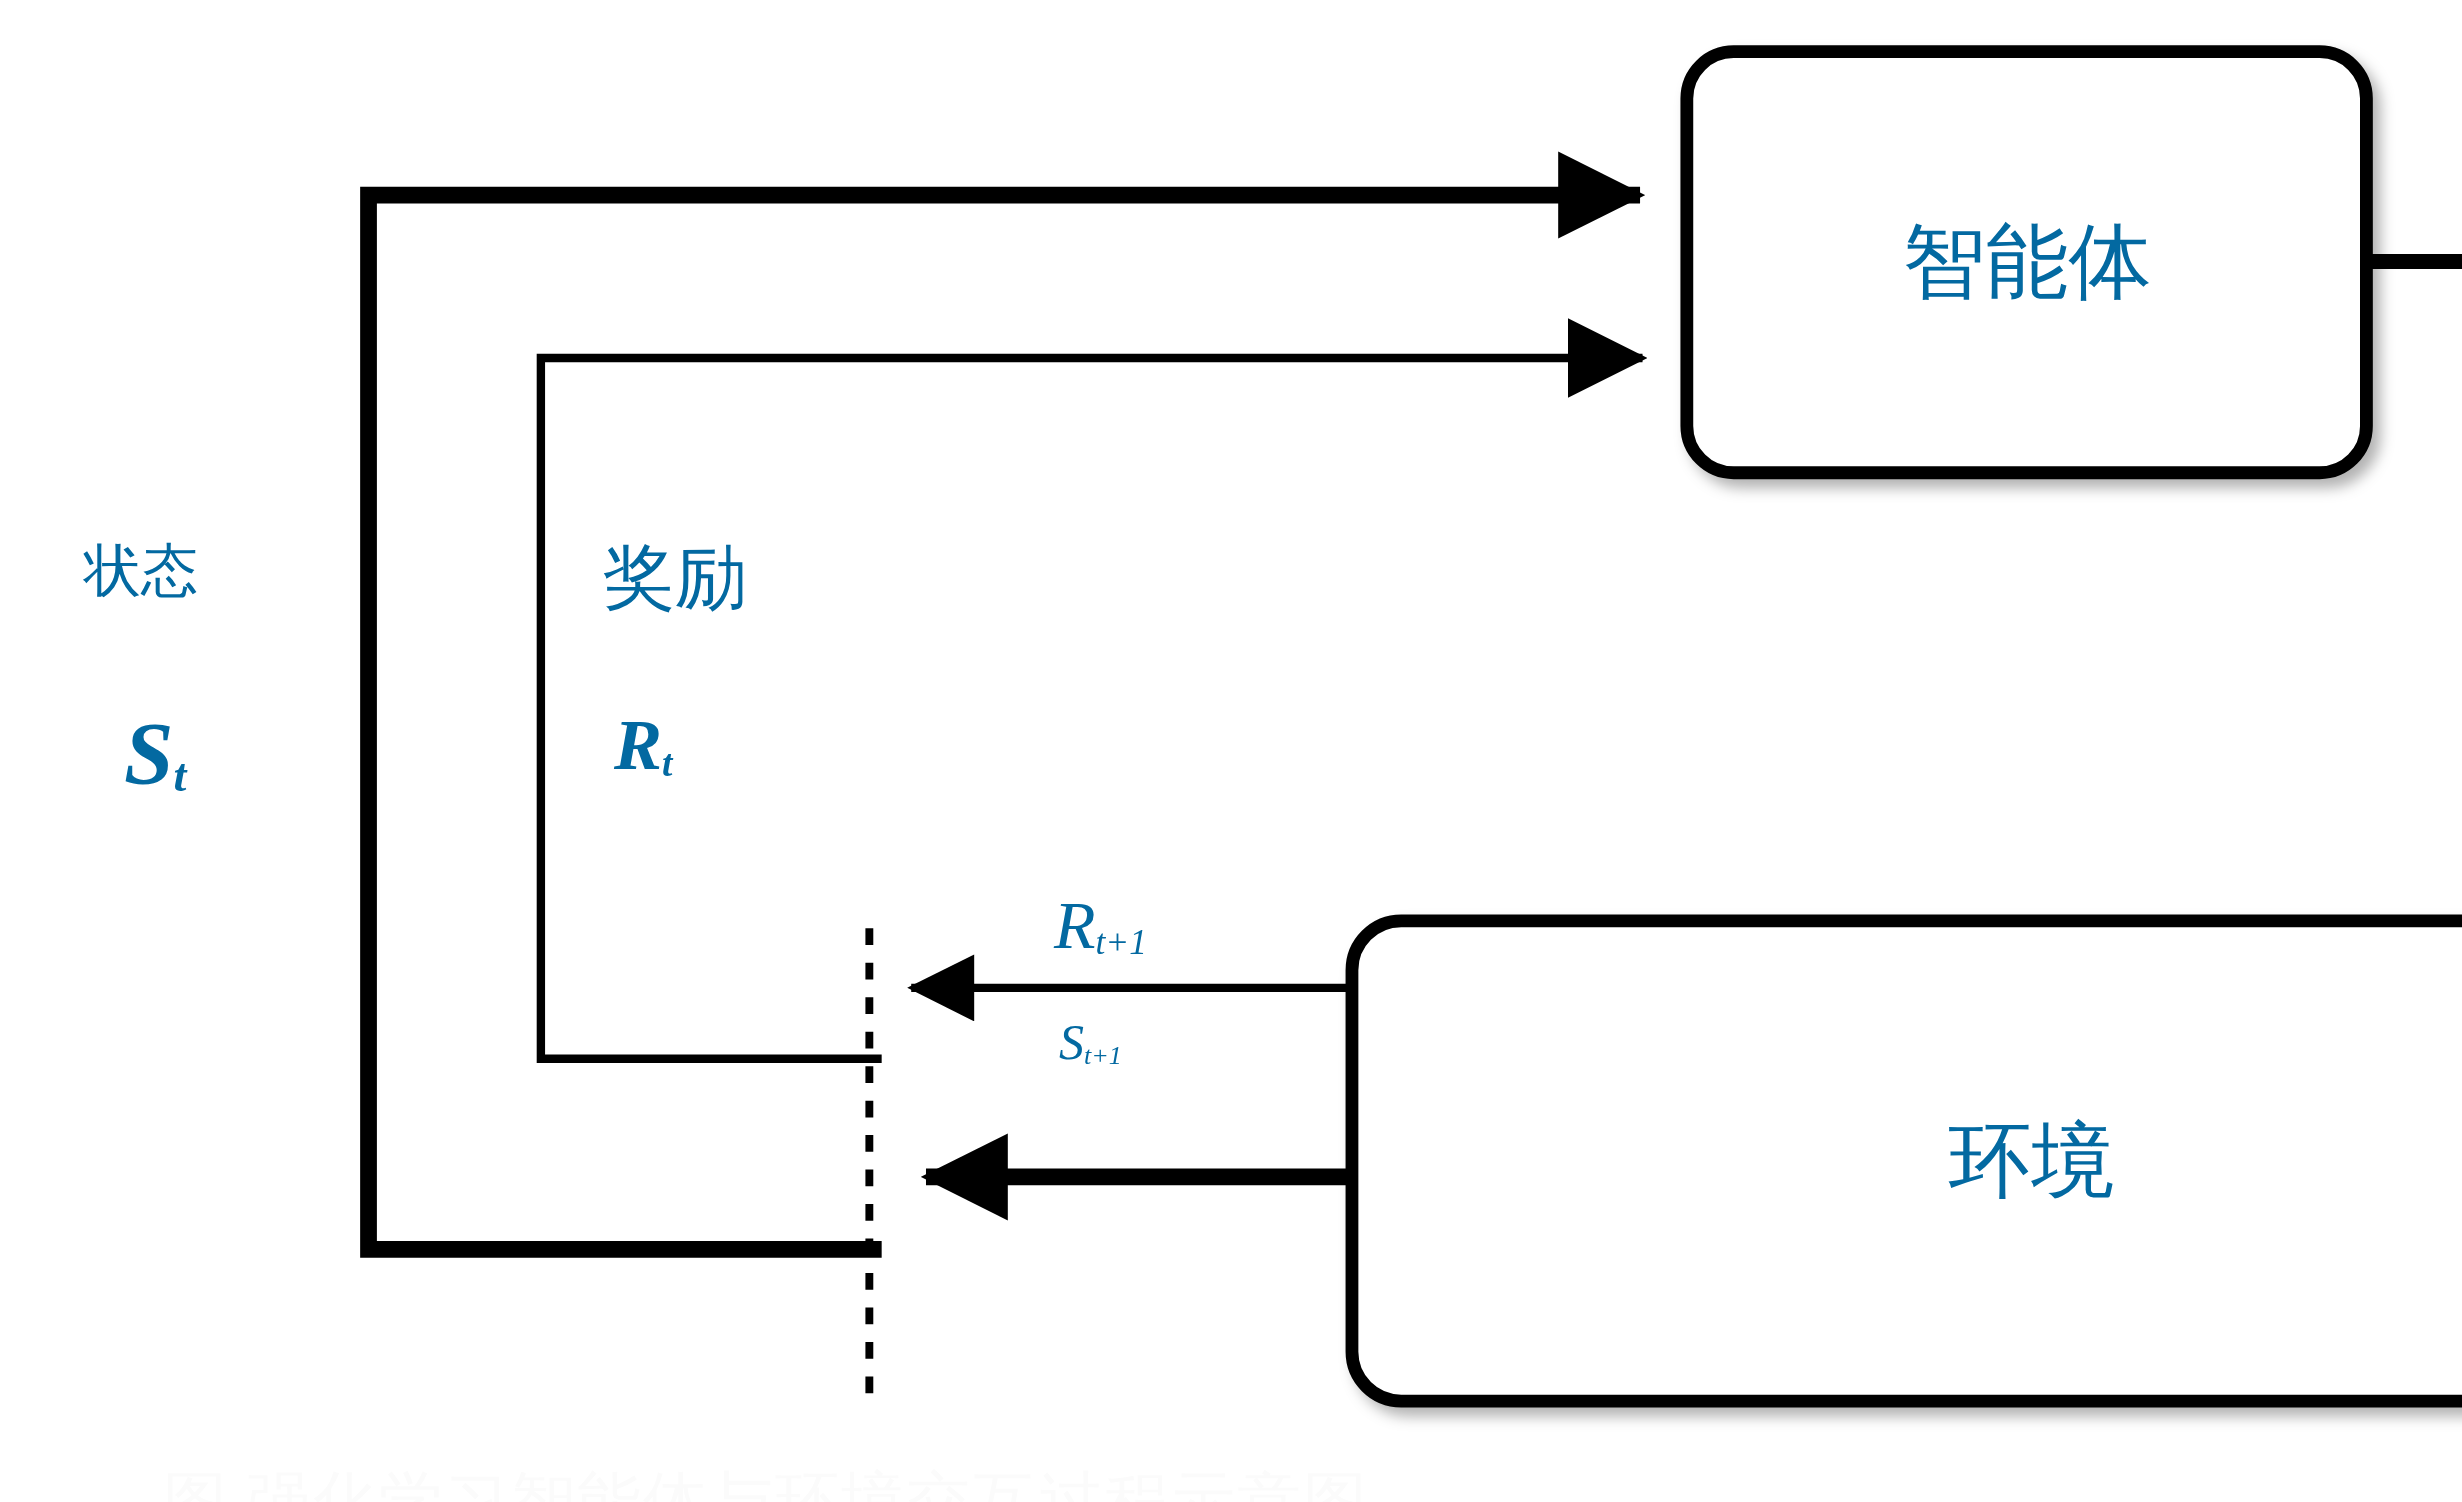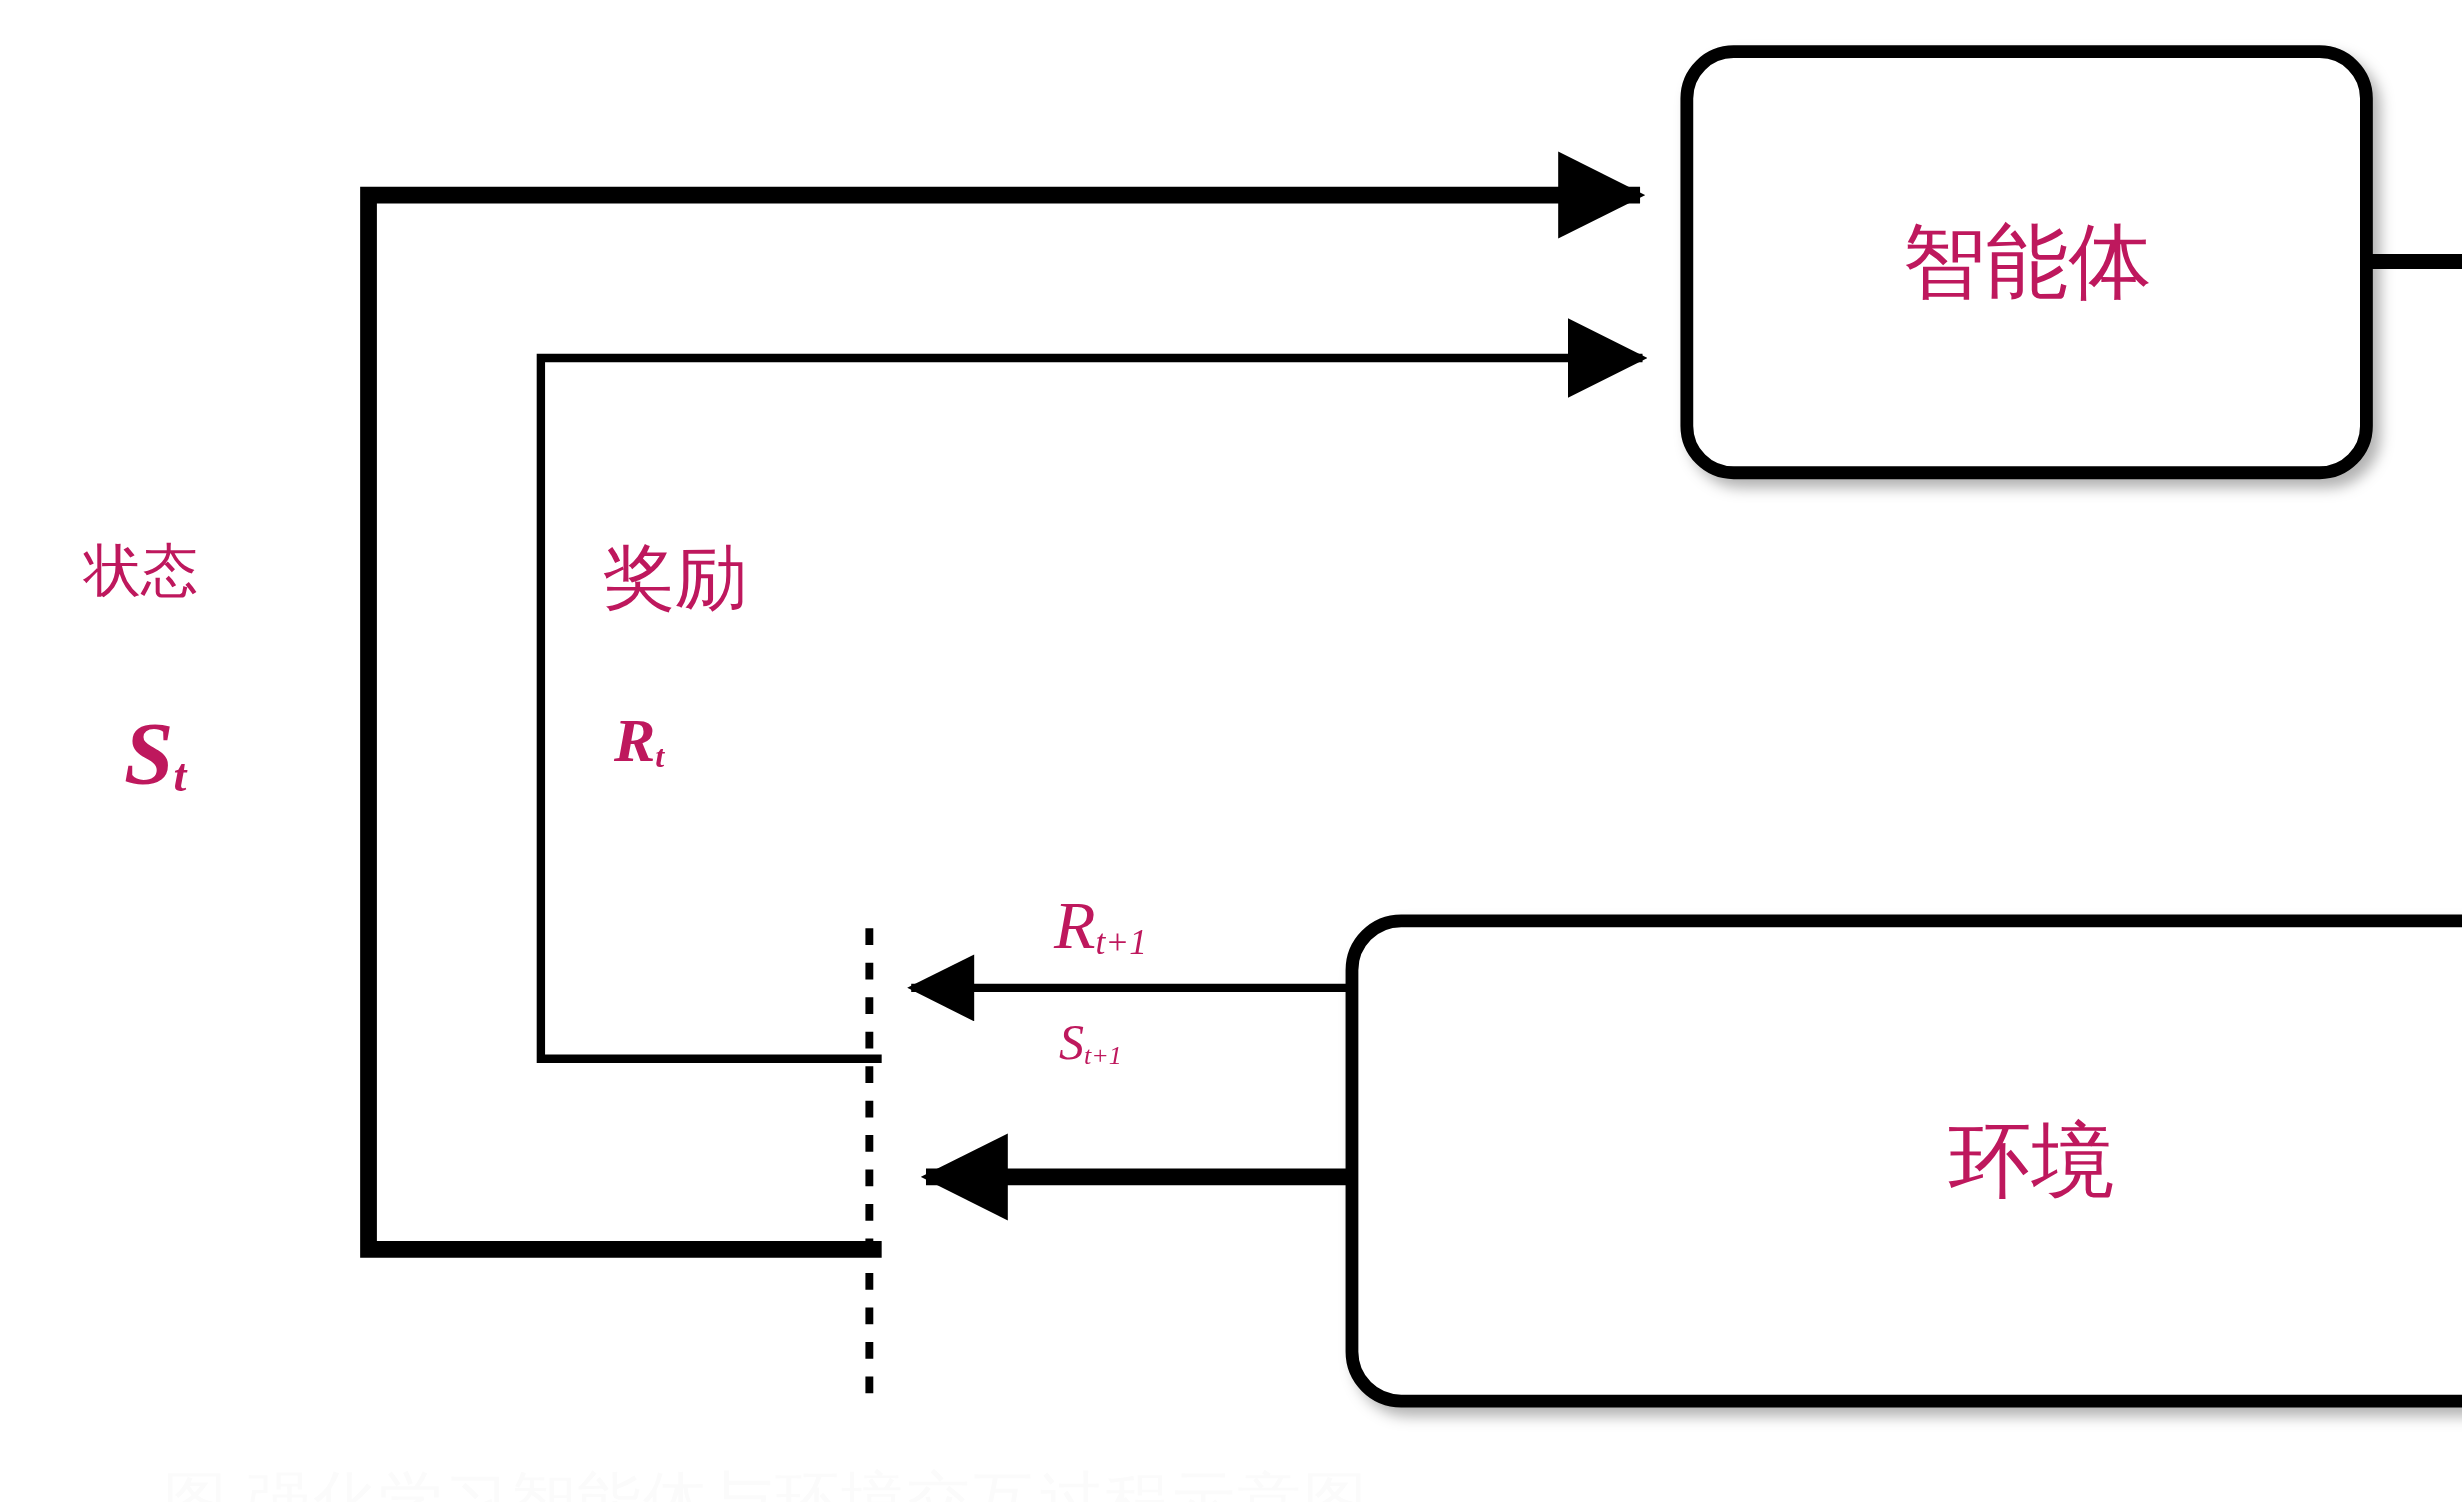--- a/index.html
+++ b/index.html
@@ -22,21 +22,21 @@
     position: absolute;
     left: 0;
     top: 0;
     width: 3940px;
     height: 1502px;
     display: block;
   }
   
   .txt {
     position: absolute;
-    color: #be185d;
+    color: #0369a1;
     white-space: nowrap;
     line-height: 1;
     user-select: none;
   }
   .cjk {
     font-family: "Liberation Serif", "DejaVu Serif", serif;
     font-weight: 400;
   }
   .mathvar {
     font-family: "Liberation Serif", "DejaVu Serif", serif;
@@ -76,21 +76,21 @@
     display: flex;
     align-items: center;
     justify-content: center;
     font-size: 83px;
   }
 
   
   #state-label      { left: 84px;  top: 542px; font-size: 57px; }
   #state-symbol     { left: 118px;  top: 709px; font-size: 89px; }
   #reward-label     { left: 603px; top: 542px; font-size: 72px; }
-  #reward-symbol    { left: 608px; top: 709px; font-size: 62px; }
+  #reward-symbol    { left: 608px; top: 709px; font-size: 72px; }
 
   
   #reward-next-label { left: 1054px; top: 891px; font-size: 68px; }
   #state-next-label  { left: 1059px; top: 1017px; font-size: 50px; }
 
   
   #caption {
     left: 163px;
     top: 1470px;
     font-size: 64px;

